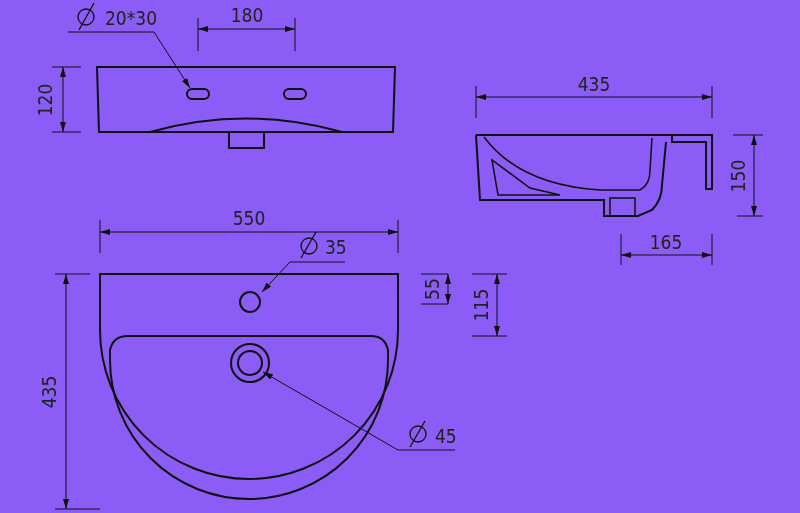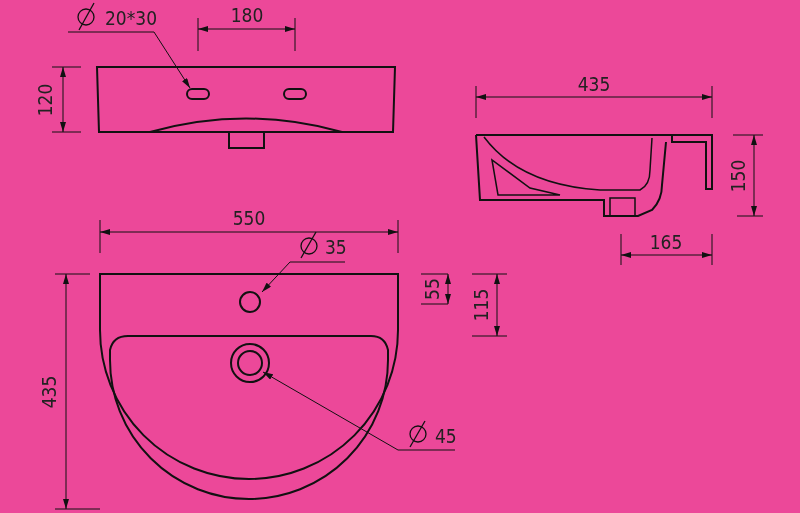--- a/index.html
+++ b/index.html
@@ -1,16 +1,16 @@
 <!DOCTYPE html>
 <html><head>
 <meta charset="utf-8">
 <style>
   html,body{margin:0;padding:0;background:#fff;}
-  #canvas{position:relative;width:800px;height:513px;background:#ec4899;overflow:hidden;}
+  #canvas{position:relative;width:800px;height:513px;background:#8b5cf6;overflow:hidden;}
   svg{position:absolute;left:0;top:0;}
   .dim{font-family:"DejaVu Sans Condensed","DejaVu Sans",sans-serif;font-size:19px;fill:#222;font-stretch:condensed;}
   .ln{stroke:#111;fill:none;}
 </style>
 </head>
 <body>
 
 <div id="canvas">
 <svg width="800" height="513" viewBox="0 0 800 513">
   <defs>

